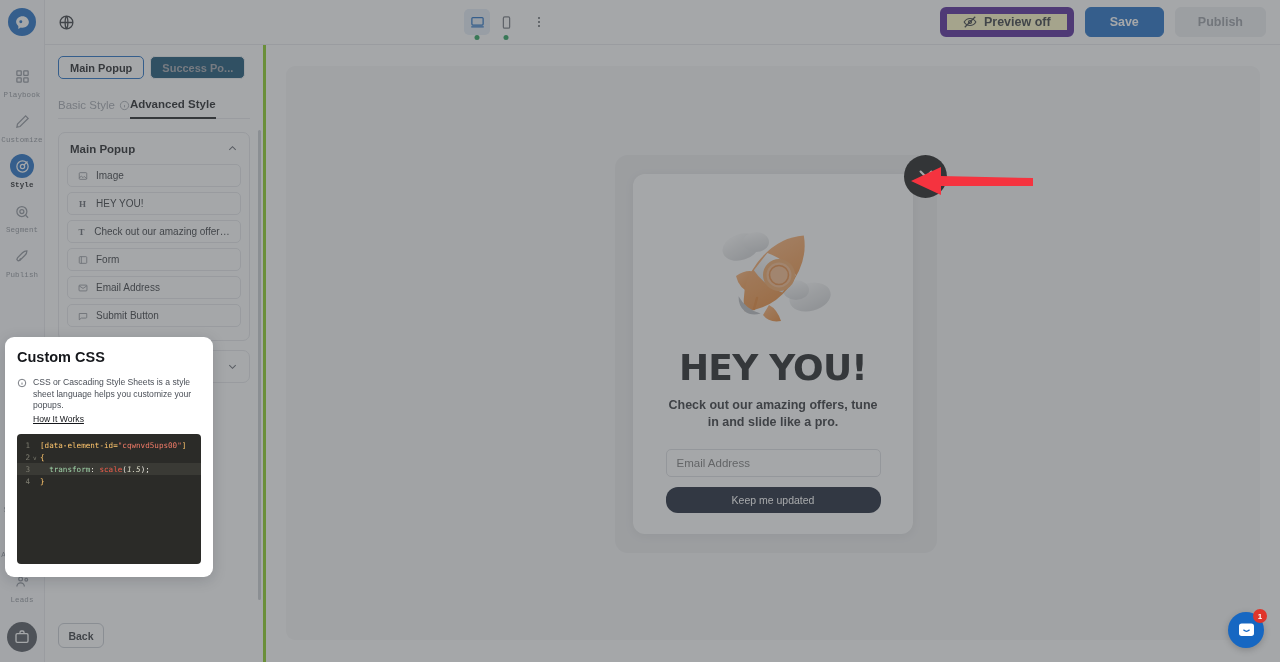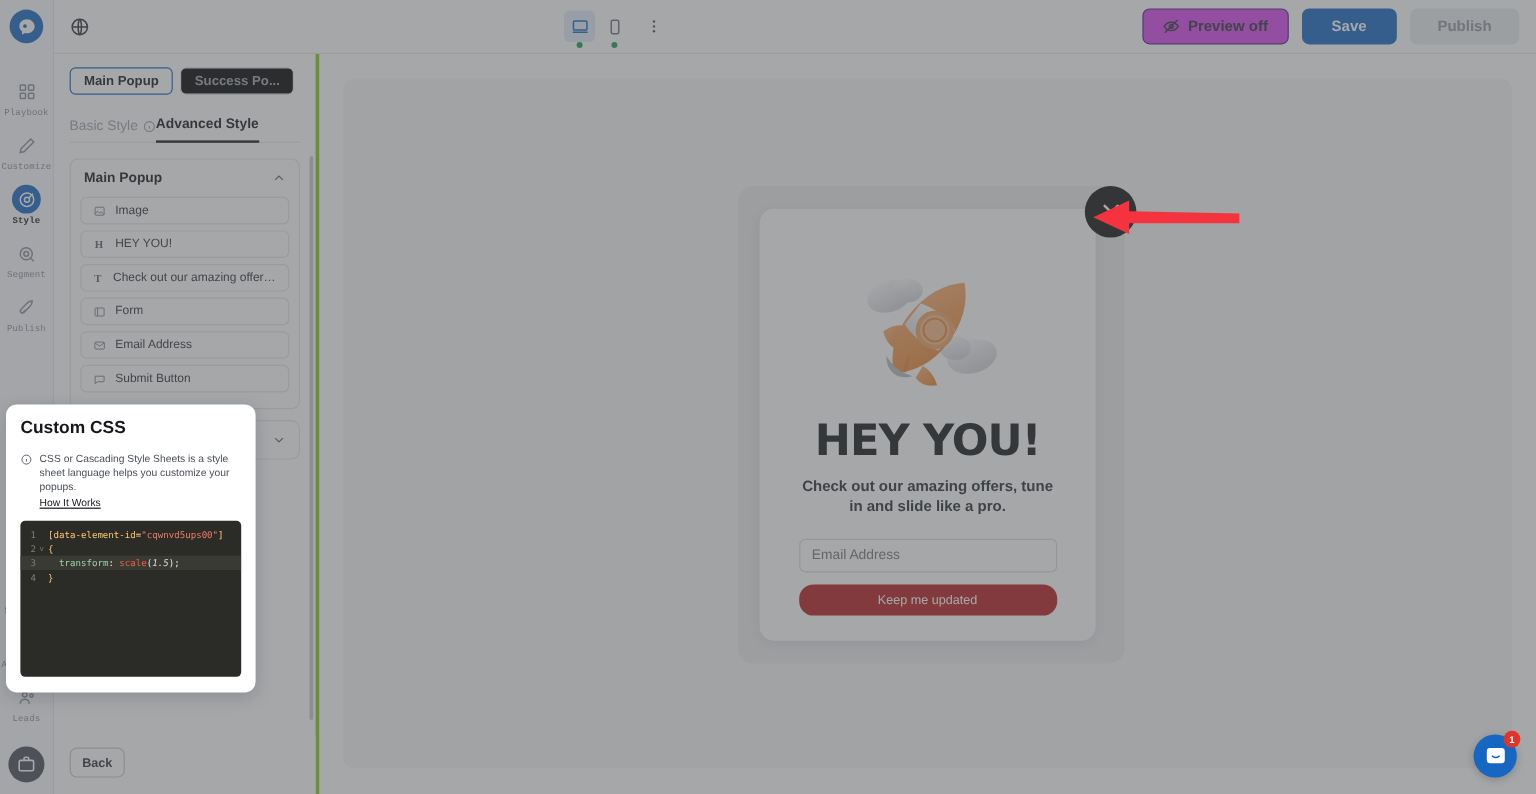--- a/index.html
+++ b/index.html
@@ -74,38 +74,38 @@
   }
   .kebab { width: 22px; height: 26px; display:flex; align-items:center; justify-content:center; cursor:pointer; color:#4a4f57; margin-left:6px;}
   .kebab svg { width: 14px; height: 14px; }
 
   .hdr-right { margin-left: auto; display: flex; align-items: center; gap: 11px; padding-right: 14px; }
   .btn {
     height: 30px; border-radius: 6px; font-size: 12.5px; font-weight: bold;
     display: flex; align-items: center; justify-content: center; cursor: pointer;
     padding: 0 16px; white-space: nowrap;
   }
-  .btn-ghost { border: 1px solid #4c1d95; background: #d946ef; color: #2f3237; gap: 7px; }
+  .btn-ghost { border: 7px solid #4c1d95; background: #fef9c3; color: #2f3237; gap: 7px; }
   .btn-ghost svg { width: 14px; height: 14px; }
   .btn-primary { background: #1667c2; color: #fff; border: 1px solid #1667c2; padding: 0 24px; }
   .btn-disabled { background: #eceef1; color: #9498a0; border: 1px solid #eceef1; padding: 0 22px; cursor: default; }
 
   
   .panel {
     position: absolute; left: 45px; top: 45px; width: 221px; height: 617px;
     background: #ffffff; border-right: 3px solid #84cc16;
     overflow: hidden;
   }
   .popup-tabs { display: flex; gap: 6px; padding: 11px 13px 0; }
   .ptab {
     height: 23px; border-radius: 5px; font-size: 11px; font-weight: bold;
     display: flex; align-items: center; padding: 0 11px; cursor: pointer;
   }
   .ptab.on { border: 1px solid #1667c2; color: #15171b; background: #fff; }
-  .ptab.off { background: #000000; color: #9fa3ab; border: 1px solid #eceef1; }
+  .ptab.off { background: #0c4a6e; color: #9fa3ab; border: 1px solid #eceef1; }
 
   .style-tabs {
     display: flex; margin: 18px 13px 0; border-bottom: 1px solid #e8e9ec;
     padding-bottom: 0;
   }
   .stab {
     font-size: 11.5px; padding-bottom: 7px; cursor: pointer;
     display: flex; align-items: center; gap: 4px; position: relative; top: 1px;
   }
   .stab.inactive { color: #a0a4ac; }
@@ -209,21 +209,21 @@
     margin-top: 9px; width: 215px; text-align: center; font-size: 12.5px;
     font-weight: bold; color: #2a2c31; line-height: 17px;
   }
   .pop-input {
     margin-top: 18px; width: 215px; height: 28px; border: 1px solid #dcdde1;
     border-radius: 5px; font-size: 11.5px; color: #9a9ea6; padding: 0 10px;
     display: flex; align-items: center; font-family: "Liberation Sans", sans-serif;
     background: #fff; outline: none;
   }
   .pop-btn {
-    margin-top: 10px; width: 215px; height: 26px; background: #b91c1c; color: #fff;
+    margin-top: 10px; width: 215px; height: 26px; background: #0f172a; color: #fff;
     border-radius: 12px; font-size: 10.5px; display: flex; align-items: center;
     justify-content: center; cursor: pointer;
   }
   .arrow { position: absolute; left: 905px; top: 165px; width: 128px; height: 32px; }
 
   
   .chat {
     position: absolute; right: 16px; bottom: 14px; width: 36px; height: 36px;
     border-radius: 50%; background: #1667c2; display: flex; align-items: center;
     justify-content: center; cursor: pointer; box-shadow: 0 2px 7px rgba(0,0,0,.2);

